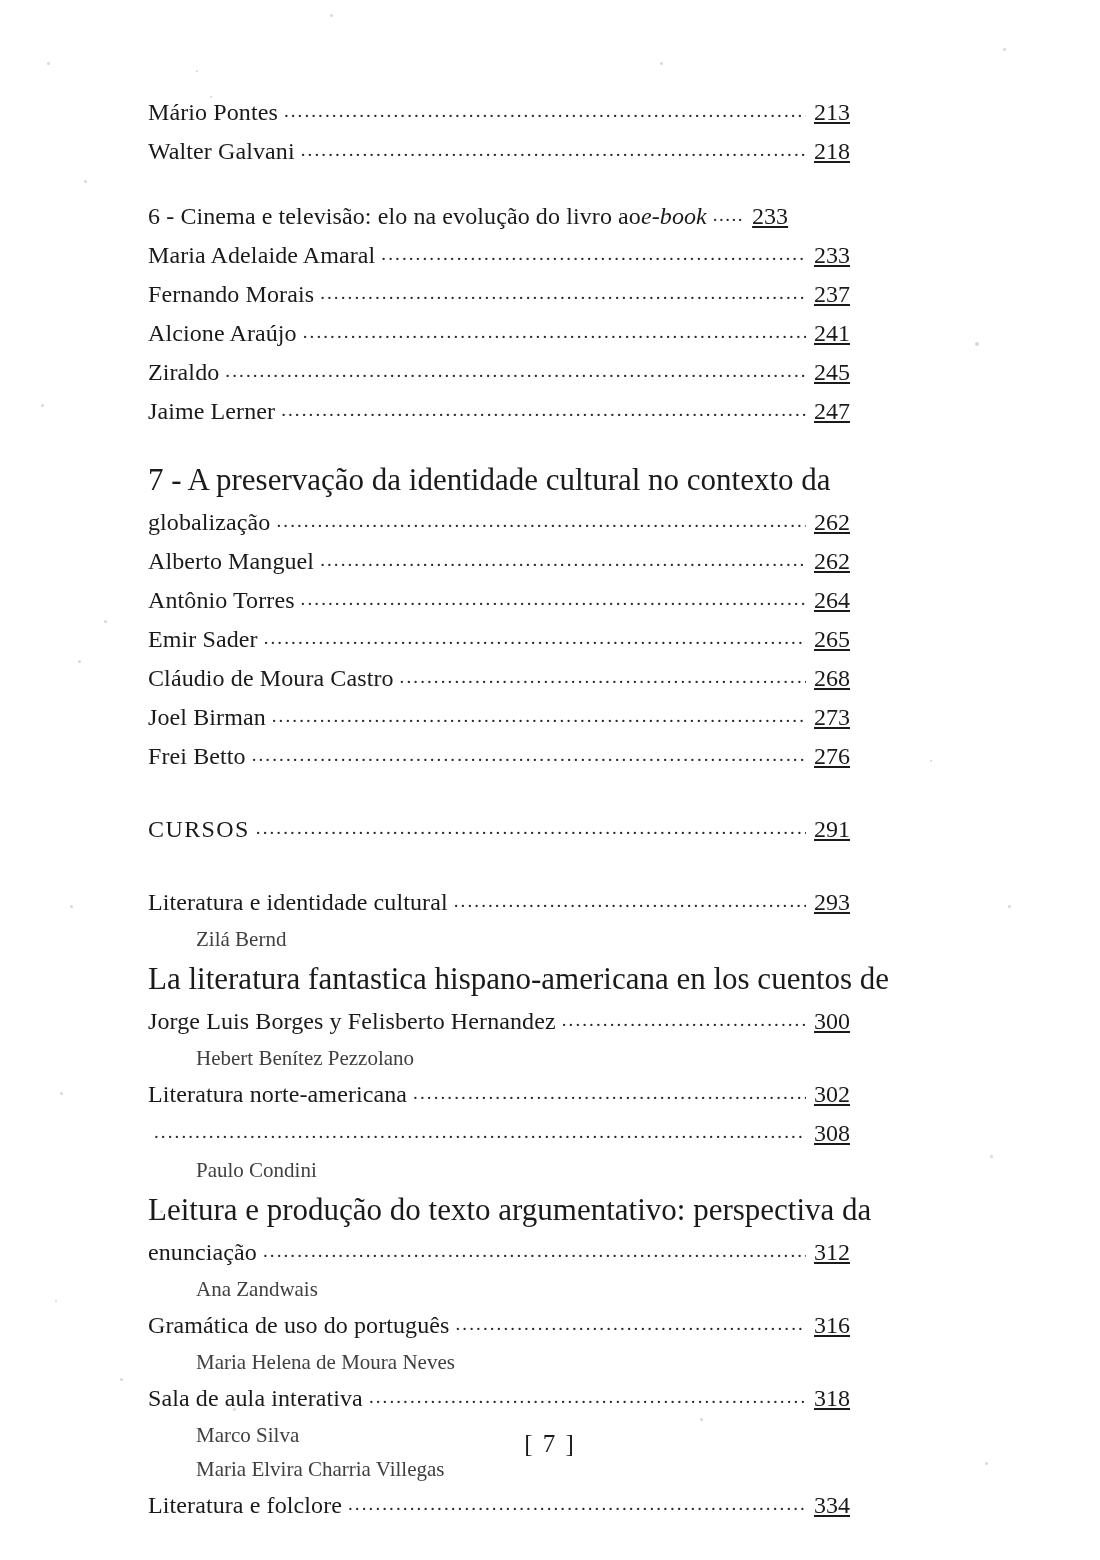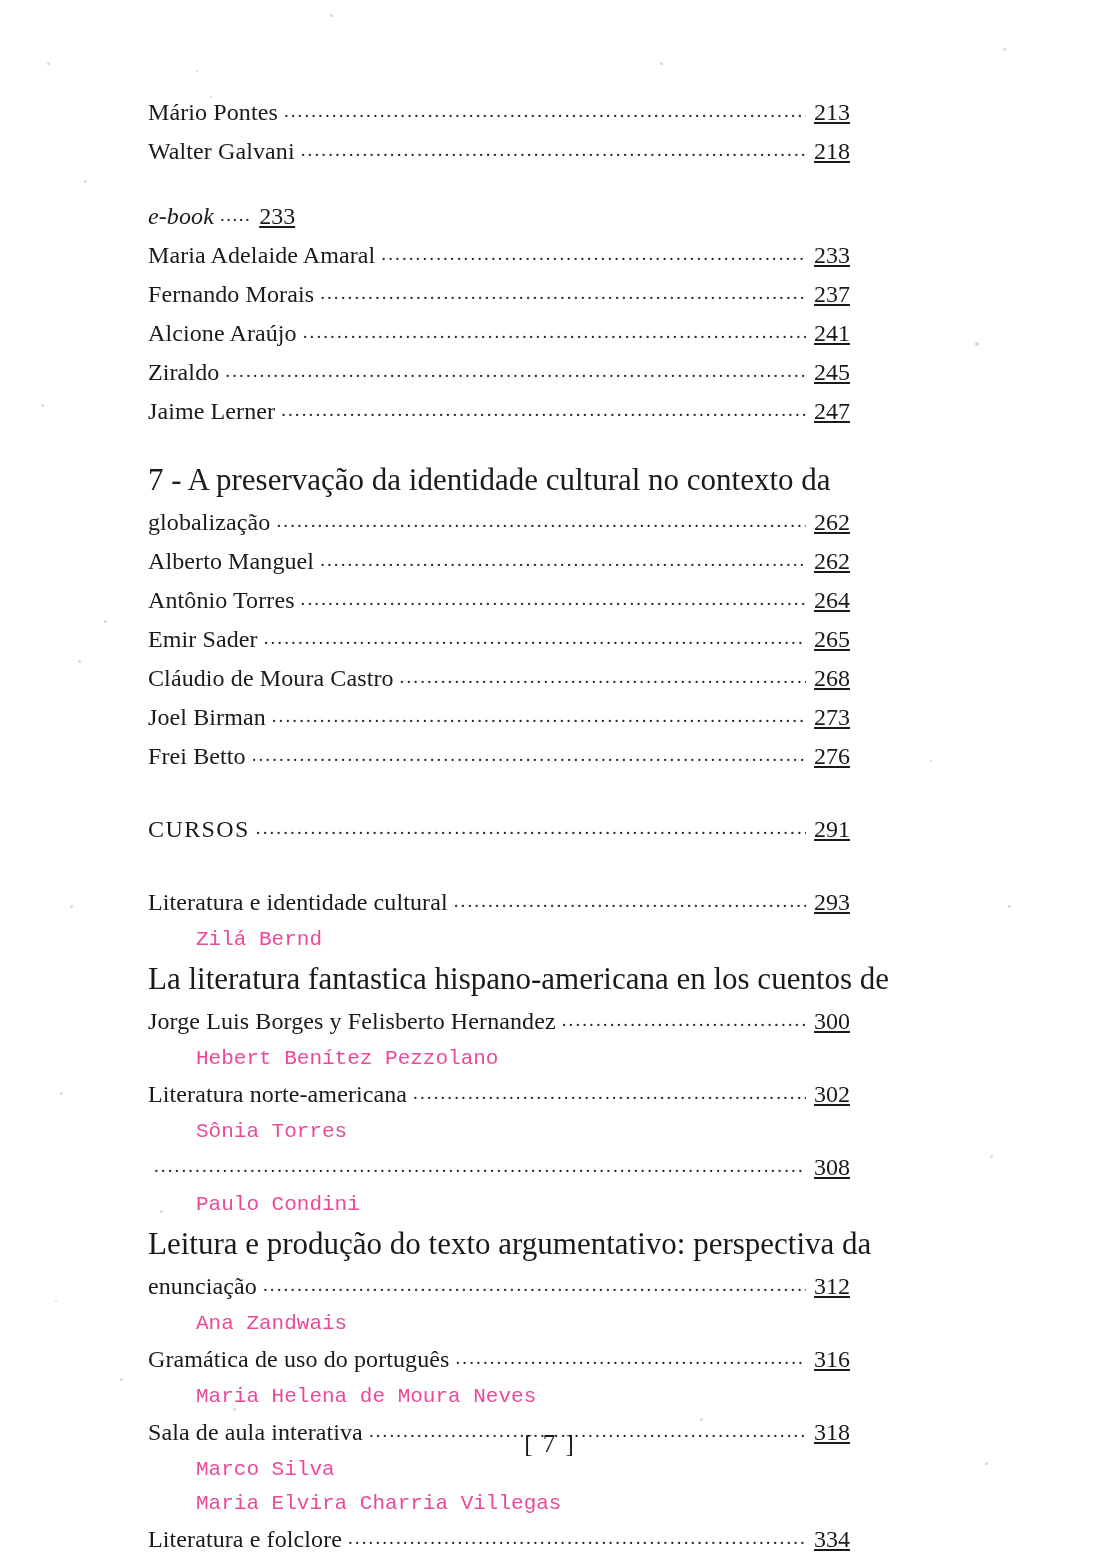--- a/index.html
+++ b/index.html
@@ -63,22 +63,21 @@
     line-height: 1.0;
     margin-bottom: 15px;
     white-space: nowrap;
   }
   .gap-md { height: 26px; }
   .gap-lg { height: 34px; }
   .author {
     font-size: 21px;
     line-height: 1.0;
     margin: 0 0 13px 48px;
-    color: #ec4899;
-    font-family: Liberation Mono, monospace;
+    color: #404040;
   }
   .cursos-head .label {
     letter-spacing: 1.4px;
     font-family: Liberation Serif, serif;
   }
   .italic { font-style: italic; }
   .folio {
     position: absolute;
     left: 0;
     right: 0;
@@ -97,20 +96,21 @@
       <span class="dots">................................................................................................................</span>
       <span class="pg">213</span>
     </div>
     <div class="toc-line">
       <span class="label">Walter Galvani</span>
       <span class="dots">................................................................................................................</span>
       <span class="pg">218</span>
     </div>
     <div class="gap-md"></div>
     <div class="toc-line">
+      <span class="label">6 - Cinema e televisão: elo na evolução do livro ao </span>
       <span class="label italic">e-book</span>
       <span class="dots" style="flex: 0 0 auto; letter-spacing: 1.5px;">.....</span>
       <span class="pg">233</span>
     </div>
     <div class="toc-line">
       <span class="label">Maria Adelaide Amaral</span>
       <span class="dots">................................................................................................................</span>
       <span class="pg">233</span>
     </div>
     <div class="toc-line">
@@ -188,21 +188,20 @@
       <span class="label">Jorge Luis Borges y Felisberto Hernandez</span>
       <span class="dots">................................................................................................................</span>
       <span class="pg">300</span>
     </div>
     <div class="author">Hebert Benítez Pezzolano</div>
     <div class="toc-line">
       <span class="label">Literatura norte-americana</span>
       <span class="dots">................................................................................................................</span>
       <span class="pg">302</span>
     </div>
-    <div class="author">Sônia Torres</div>
     <div class="toc-line">
       <span class="dots">................................................................................................................</span>
       <span class="pg">308</span>
     </div>
     <div class="author">Paulo Condini</div>
     <div class="wrap-line">Leitura e produção do texto argumentativo: perspectiva da</div>
     <div class="toc-line">
       <span class="label">enunciação</span>
       <span class="dots">................................................................................................................</span>
       <span class="pg">312</span>

